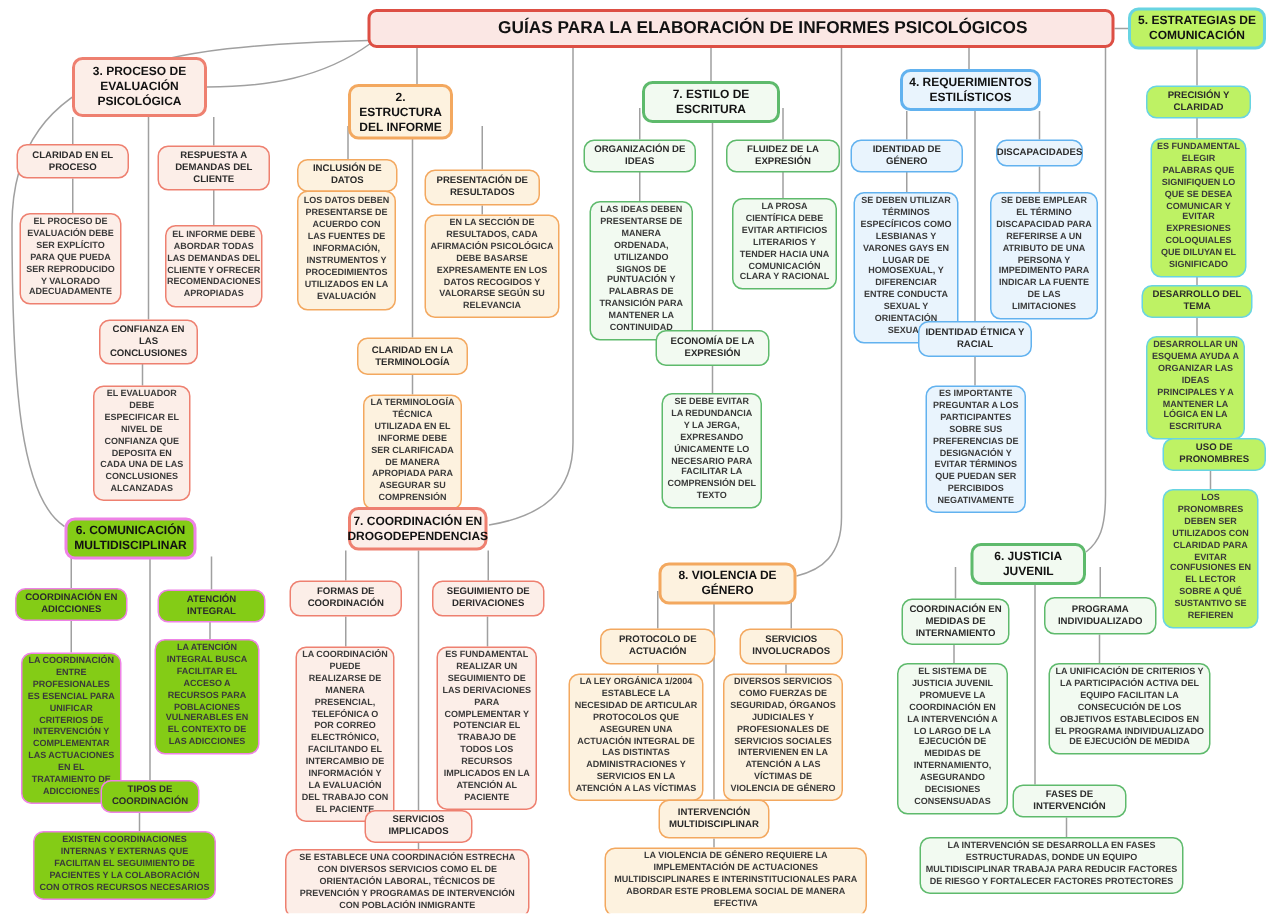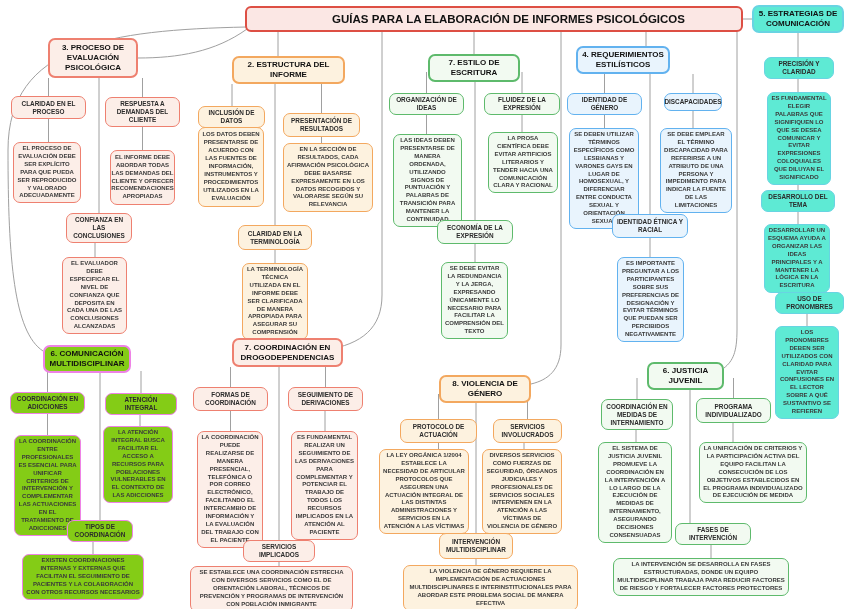--- a/index.html
+++ b/index.html
@@ -11,21 +11,21 @@
         padding:2px 3px;border:1.6px solid #999;color:#2b2b2b;}
   .title-box{font-size:11.5px;font-weight:bold;border-width:2px;border-radius:6px;
              border-color:#dd4f44;background:#fbe7e4;color:#111;padding-left:32px;}
   .branch-head{font-size:8px;font-weight:bold;border-width:2px;line-height:1.22;color:#111;}
   .sub{font-size:6.4px;font-weight:bold;line-height:1.25;}
   .detail{font-size:6px;font-weight:bold;line-height:1.32;color:#3a3a3a;}
   .c1{border-color:#ee8070;background:#fceee8;}
   .c2{border-color:#f3a85f;background:#fdf2df;}
   .c3{border-color:#5eba6c;background:#f2faf1;}
   .c4{border-color:#62b2ef;background:#e9f4fd;}
-  .c5{border-color:#68d4e2;background:#5eead4;}
+  .c5{border-color:#68d4e2;background:#bef264;}
   .c6{border-color:#ee82e6;background:#84cc16;}
 </style>
 </head>
 <body>
 
 <div id="canvas">
 
   <svg class="wires" width="848" height="609" viewBox="0 0 848 609">
     <path fill="none" stroke="#a0a0a0" stroke-width="1" d="
       M48.5 78 L48.5 96 M142.5 78 L142.5 97 M99 78 L99 213 M48.5 119 L48.5 142 M142.5 120 L142.5 150 M95 235 L95 257
@@ -52,37 +52,37 @@
   <div class="node title-box" style="left:245px;top:6px;width:498px;min-height:26px">GUÍAS PARA LA ELABORACIÓN DE INFORMES PSICOLÓGICOS</div>
 
   <div class="node branch-head c1" style="left:48px;top:38px;width:90px;min-height:40px">3. PROCESO DE EVALUACIÓN PSICOLÓGICA</div>
   <div class="node sub c1" style="left:11px;top:96px;width:75px;min-height:23px">CLARIDAD EN EL PROCESO</div>
   <div class="node detail c1" style="left:13px;top:142px;width:68px;min-height:60px">EL PROCESO DE EVALUACIÓN DEBE SER EXPLÍCITO PARA QUE PUEDA SER REPRODUCIDO Y VALORADO ADECUADAMENTE</div>
   <div class="node sub c1" style="left:105px;top:97px;width:75px;min-height:23px">RESPUESTA A DEMANDAS DEL CLIENTE</div>
   <div class="node detail c1" style="left:110px;top:150px;width:65px;min-height:55px">EL INFORME DEBE ABORDAR TODAS LAS DEMANDAS DEL CLIENTE Y OFRECER RECOMENDACIONES APROPIADAS</div>
   <div class="node sub c1" style="left:66px;top:213px;width:66px;min-height:22px">CONFIANZA EN LAS CONCLUSIONES</div>
   <div class="node detail c1" style="left:62px;top:257px;width:65px;min-height:62px">EL EVALUADOR DEBE ESPECIFICAR EL NIVEL DE CONFIANZA QUE DEPOSITA EN CADA UNA DE LAS CONCLUSIONES ALCANZADAS</div>
 
-  <div class="node branch-head c2" style="left:232px;top:56px;width:113px;min-height:28px">2. ESTRUCTURA DEL INFORME</div>
+  <div class="node branch-head c2" style="left:232px;top:56px;width:70px;min-height:28px">2. ESTRUCTURA DEL INFORME</div>
   <div class="node sub c2" style="left:198px;top:106px;width:67px;min-height:16px">INCLUSIÓN DE DATOS</div>
   <div class="node detail c2" style="left:198px;top:127px;width:66px;min-height:80px">LOS DATOS DEBEN PRESENTARSE DE ACUERDO CON LAS FUENTES DE INFORMACIÓN, INSTRUMENTOS Y PROCEDIMIENTOS UTILIZADOS EN LA EVALUACIÓN</div>
   <div class="node sub c2" style="left:283px;top:113px;width:77px;min-height:24px">PRESENTACIÓN DE RESULTADOS</div>
   <div class="node detail c2" style="left:283px;top:143px;width:90px;min-height:65px">EN LA SECCIÓN DE RESULTADOS, CADA AFIRMACIÓN PSICOLÓGICA DEBE BASARSE EXPRESAMENTE EN LOS DATOS RECOGIDOS Y VALORARSE SEGÚN SU RELEVANCIA</div>
   <div class="node sub c2" style="left:238px;top:225px;width:74px;min-height:25px">CLARIDAD EN LA TERMINOLOGÍA</div>
   <div class="node detail c2" style="left:242px;top:263px;width:66px;min-height:60px">LA TERMINOLOGÍA TÉCNICA UTILIZADA EN EL INFORME DEBE SER CLARIFICADA DE MANERA APROPIADA PARA ASEGURAR SU COMPRENSIÓN</div>
 
   <div class="node branch-head c3" style="left:428px;top:54px;width:92px;min-height:18px">7. ESTILO DE ESCRITURA</div>
   <div class="node sub c3" style="left:389px;top:93px;width:75px;min-height:19px">ORGANIZACIÓN DE IDEAS</div>
   <div class="node detail c3" style="left:393px;top:134px;width:69px;min-height:74px">LAS IDEAS DEBEN PRESENTARSE DE MANERA ORDENADA, UTILIZANDO SIGNOS DE PUNTUACIÓN Y PALABRAS DE TRANSICIÓN PARA MANTENER LA CONTINUIDAD</div>
   <div class="node sub c3" style="left:484px;top:93px;width:76px;min-height:19px">FLUIDEZ DE LA EXPRESIÓN</div>
   <div class="node detail c3" style="left:488px;top:132px;width:70px;min-height:57px">LA PROSA CIENTÍFICA DEBE EVITAR ARTIFICIOS LITERARIOS Y TENDER HACIA UNA COMUNICACIÓN CLARA Y RACIONAL</div>
   <div class="node sub c3" style="left:437px;top:220px;width:76px;min-height:24px">ECONOMÍA DE LA EXPRESIÓN</div>
   <div class="node detail c3" style="left:441px;top:262px;width:67px;min-height:73px">SE DEBE EVITAR LA REDUNDANCIA Y LA JERGA, EXPRESANDO ÚNICAMENTE LO NECESARIO PARA FACILITAR LA COMPRENSIÓN DEL TEXTO</div>
 
-  <div class="node branch-head c4" style="left:576px;top:46px;width:94px;min-height:28px">4. REQUERIMIENTOS ESTILÍSTICOS</div>
+  <div class="node branch-head c4" style="left:600px;top:46px;width:94px;min-height:28px">4. REQUERIMIENTOS ESTILÍSTICOS</div>
   <div class="node sub c4" style="left:567px;top:93px;width:75px;min-height:18px">IDENTIDAD DE GÉNERO</div>
   <div class="node detail c4" style="left:569px;top:128px;width:70px;min-height:80px">SE DEBEN UTILIZAR TÉRMINOS ESPECÍFICOS COMO LESBIANAS Y VARONES GAYS EN LUGAR DE HOMOSEXUAL, Y DIFERENCIAR ENTRE CONDUCTA SEXUAL Y ORIENTACIÓN SEXUAL</div>
   <div class="node sub c4" style="left:664px;top:93px;width:58px;min-height:18px">DISCAPACIDADES</div>
   <div class="node detail c4" style="left:660px;top:128px;width:72px;min-height:80px">SE DEBE EMPLEAR EL TÉRMINO DISCAPACIDAD PARA REFERIRSE A UN ATRIBUTO DE UNA PERSONA Y IMPEDIMENTO PARA INDICAR LA FUENTE DE LAS LIMITACIONES</div>
   <div class="node sub c4" style="left:612px;top:214px;width:76px;min-height:24px">IDENTIDAD ÉTNICA Y RACIAL</div>
   <div class="node detail c4" style="left:617px;top:257px;width:67px;min-height:79px">ES IMPORTANTE PREGUNTAR A LOS PARTICIPANTES SOBRE SUS PREFERENCIAS DE DESIGNACIÓN Y EVITAR TÉRMINOS QUE PUEDAN SER PERCIBIDOS NEGATIVAMENTE</div>
 
   <div class="node branch-head c5" style="left:752px;top:5px;width:92px;min-height:27px">5. ESTRATEGIAS DE COMUNICACIÓN</div>
   <div class="node sub c5" style="left:764px;top:57px;width:70px;min-height:13px">PRECISIÓN Y CLARIDAD</div>
   <div class="node detail c5" style="left:767px;top:92px;width:64px;min-height:64px">ES FUNDAMENTAL ELEGIR PALABRAS QUE SIGNIFIQUEN LO QUE SE DESEA COMUNICAR Y EVITAR EXPRESIONES COLOQUIALES QUE DILUYAN EL SIGNIFICADO</div>
@@ -92,21 +92,21 @@
   <div class="node detail c5" style="left:775px;top:326px;width:64px;min-height:63px">LOS PRONOMBRES DEBEN SER UTILIZADOS CON CLARIDAD PARA EVITAR CONFUSIONES EN EL LECTOR SOBRE A QUÉ SUSTANTIVO SE REFIEREN</div>
 
   <div class="node branch-head c6" style="left:43px;top:345px;width:88px;min-height:26px">6. COMUNICACIÓN MULTIDISCIPLINAR</div>
   <div class="node sub c6" style="left:10px;top:392px;width:75px;min-height:22px">COORDINACIÓN EN ADICCIONES</div>
   <div class="node detail c6" style="left:14px;top:435px;width:67px;min-height:80px">LA COORDINACIÓN ENTRE PROFESIONALES ES ESENCIAL PARA UNIFICAR CRITERIOS DE INTERVENCIÓN Y COMPLEMENTAR LAS ACTUACIONES EN EL TRATAMIENTO DE ADICCIONES</div>
   <div class="node sub c6" style="left:105px;top:393px;width:72px;min-height:16px">ATENCIÓN INTEGRAL</div>
   <div class="node detail c6" style="left:103px;top:426px;width:70px;min-height:71px">LA ATENCIÓN INTEGRAL BUSCA FACILITAR EL ACCESO A RECURSOS PARA POBLACIONES VULNERABLES EN EL CONTEXTO DE LAS ADICCIONES</div>
   <div class="node sub c6" style="left:67px;top:520px;width:66px;min-height:22px">TIPOS DE COORDINACIÓN</div>
   <div class="node detail c6" style="left:22px;top:554px;width:122px;min-height:35px">EXISTEN COORDINACIONES INTERNAS Y EXTERNAS QUE FACILITAN EL SEGUIMIENTO DE PACIENTES Y LA COLABORACIÓN CON OTROS RECURSOS NECESARIOS</div>
 
-  <div class="node branch-head c1" style="left:232px;top:338px;width:111px;min-height:29px">7. COORDINACIÓN EN DROGODEPENDENCIAS</div>
+  <div class="node branch-head c1" style="left:232px;top:338px;width:93px;min-height:29px">7. COORDINACIÓN EN DROGODEPENDENCIAS</div>
   <div class="node sub c1" style="left:193px;top:387px;width:75px;min-height:24px">FORMAS DE COORDINACIÓN</div>
   <div class="node detail c1" style="left:197px;top:431px;width:66px;min-height:101px">LA COORDINACIÓN PUEDE REALIZARSE DE MANERA PRESENCIAL, TELEFÓNICA O POR CORREO ELECTRÓNICO, FACILITANDO EL INTERCAMBIO DE INFORMACIÓN Y LA EVALUACIÓN DEL TRABAJO CON EL PACIENTE</div>
   <div class="node sub c1" style="left:288px;top:387px;width:75px;min-height:24px">SEGUIMIENTO DE DERIVACIONES</div>
   <div class="node detail c1" style="left:291px;top:431px;width:67px;min-height:94px">ES FUNDAMENTAL REALIZAR UN SEGUIMIENTO DE LAS DERIVACIONES PARA COMPLEMENTAR Y POTENCIAR EL TRABAJO DE TODOS LOS RECURSOS IMPLICADOS EN LA ATENCIÓN AL PACIENTE</div>
   <div class="node sub c1" style="left:243px;top:540px;width:72px;min-height:14px">SERVICIOS IMPLICADOS</div>
   <div class="node detail c1" style="left:190px;top:566px;width:163px;min-height:38px">SE ESTABLECE UNA COORDINACIÓN ESTRECHA CON DIVERSOS SERVICIOS COMO EL DE ORIENTACIÓN LABORAL, TÉCNICOS DE PREVENCIÓN Y PROGRAMAS DE INTERVENCIÓN CON POBLACIÓN INMIGRANTE</div>
 
   <div class="node branch-head c2" style="left:439px;top:375px;width:92px;min-height:19px">8. VIOLENCIA DE GÉNERO</div>
   <div class="node sub c2" style="left:400px;top:419px;width:77px;min-height:24px">PROTOCOLO DE ACTUACIÓN</div>
   <div class="node detail c2" style="left:379px;top:449px;width:90px;min-height:79px">LA LEY ORGÁNICA 1/2004 ESTABLECE LA NECESIDAD DE ARTICULAR PROTOCOLOS QUE ASEGUREN UNA ACTUACIÓN INTEGRAL DE LAS DISTINTAS ADMINISTRACIONES Y SERVICIOS EN LA ATENCIÓN A LAS VÍCTIMAS</div>

